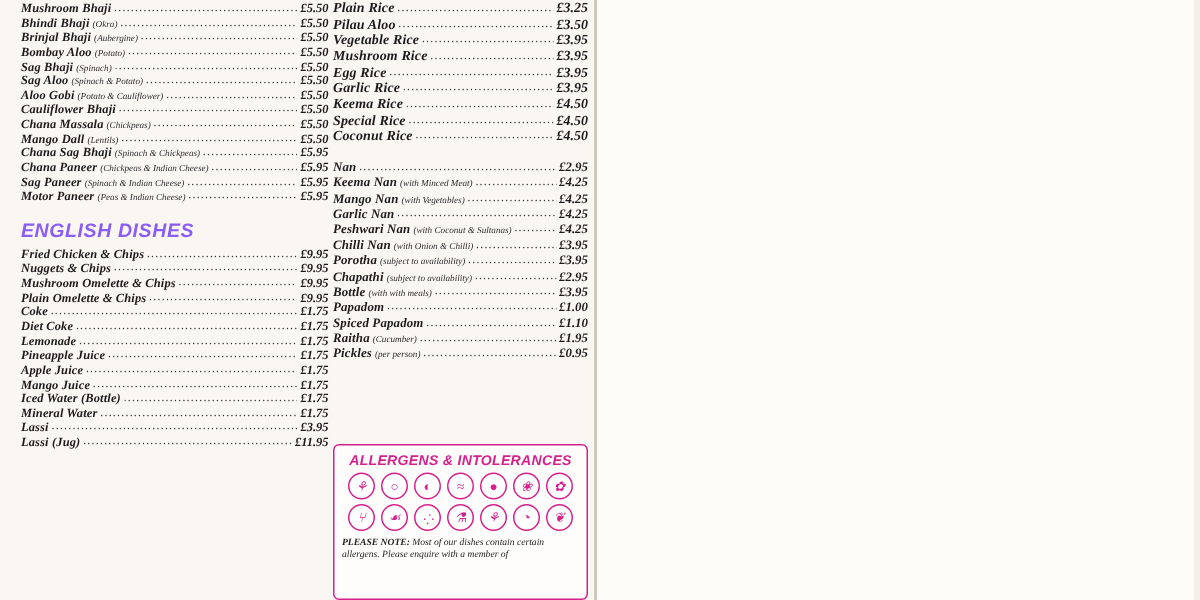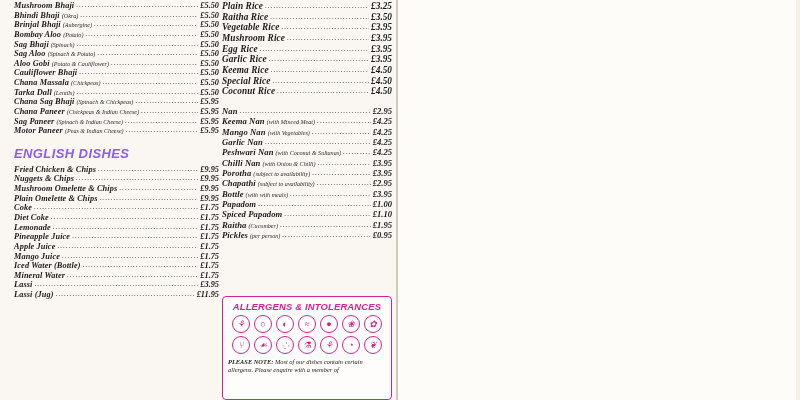--- a/index.html
+++ b/index.html
@@ -130,21 +130,21 @@
             <span class="dots">............................................................</span>
             <span class="pr">£5.50</span>
           </div>
           <div class="item ">
             <span class="nm">Chana Massala</span>
             <span class="sub">(Chickpeas)</span>
             <span class="dots">............................................................</span>
             <span class="pr">£5.50</span>
           </div>
           <div class="item ">
-            <span class="nm">Tarka Dall</span>
+            <span class="nm">Mango Dall</span>
             <span class="sub">(Lentils)</span>
             <span class="dots">............................................................</span>
             <span class="pr">£5.50</span>
           </div>
           <div class="item ">
             <span class="nm">Chana Sag Bhaji</span>
             <span class="sub">(Spinach &amp; Chickpeas)</span>
             <span class="dots">............................................................</span>
             <span class="pr">£5.95</span>
           </div>
@@ -247,21 +247,21 @@
     </div>
 
     <div class="col lc2" style="top:2px;">
       <div id="l-rice">
           <div class="item plain-item">
             <span class="nm">Plain Rice</span>
             <span class="dots">............................................................</span>
             <span class="pr">£3.25</span>
           </div>
           <div class="item plain-item">
-            <span class="nm">Raitha Rice</span>
+            <span class="nm">Pilau Aloo</span>
             <span class="dots">............................................................</span>
             <span class="pr">£3.50</span>
           </div>
           <div class="item plain-item">
             <span class="nm">Vegetable Rice</span>
             <span class="dots">............................................................</span>
             <span class="pr">£3.95</span>
           </div>
           <div class="item plain-item">
             <span class="nm">Mushroom Rice</span>

